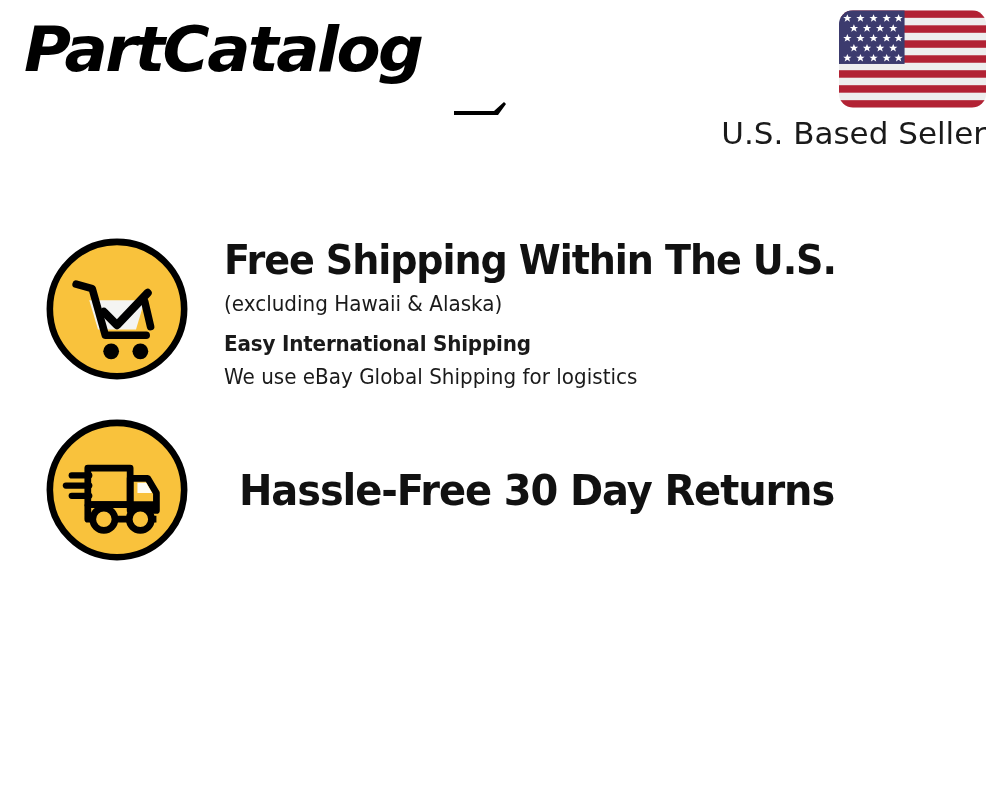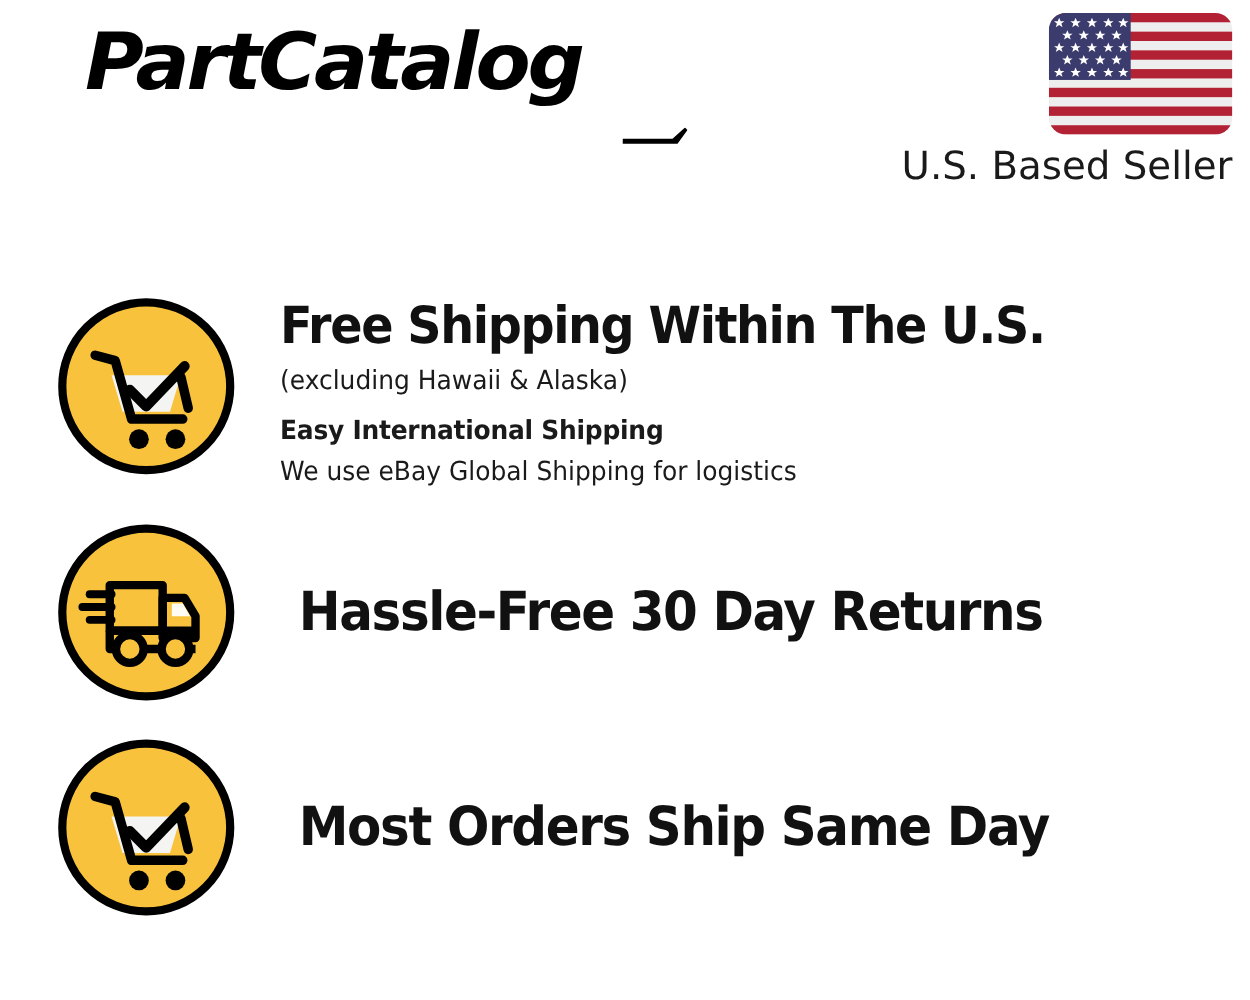--- a/index.html
+++ b/index.html
@@ -20,21 +20,20 @@
     overflow: hidden;
   }
 
   
   .logo-block {
     position: absolute;
     left: 24px;
     top: 18px;
     width: 470px;
     height: 100px;
-    margin-left: 44px;
   }
   .logo-wordmark {
     position: absolute;
     left: 0;
     top: 0;
     font-family: "DejaVu Sans", sans-serif;
     font-size: 63px;
     font-weight: bold;
     font-style: italic;
     letter-spacing: -2.5px;
@@ -258,31 +257,15 @@
             <line x1="15" y1="47" x2="31" y2="47"></line>
             <line x1="19" y1="54" x2="31" y2="54"></line>
           </g>
         </svg>
       </div>
       <div class="feature-text">
         <div class="f-title big">Hassle-Free 30 Day Returns</div>
       </div>
     </div>
 
-    <div class="feature-row centered">
-      <div class="icon-badge">
-        <svg viewBox="0 0 100 100">
-          <circle cx="50" cy="50" r="46" fill="#F9C23C" stroke="#000000" stroke-width="4.5"></circle>
-          <path d="M31 44 L69 44 L63 64 L37 64 Z" fill="#F4F4F2"></path>
-          <path d="M22 33 L33 36 L42 68 L70 68" fill="none" stroke="#000000" stroke-width="5.2" stroke-linecap="round" stroke-linejoin="round"></path>
-          <path d="M69 45 L73 62" fill="none" stroke="#000000" stroke-width="5.2" stroke-linecap="round"></path>
-          <path d="M41 52 L50 61 L71 39" fill="none" stroke="#000000" stroke-width="5.6" stroke-linecap="round" stroke-linejoin="round"></path>
-          <circle cx="46" cy="79" r="5.4" fill="#000000"></circle>
-          <circle cx="66" cy="79" r="5.4" fill="#000000"></circle>
-        </svg>
-      </div>
-      <div class="feature-text">
-        <div class="f-title big">Most Orders Ship Same Day</div>
-      </div>
-    </div>
 
   </div>
 </div>
 
 </body></html>

